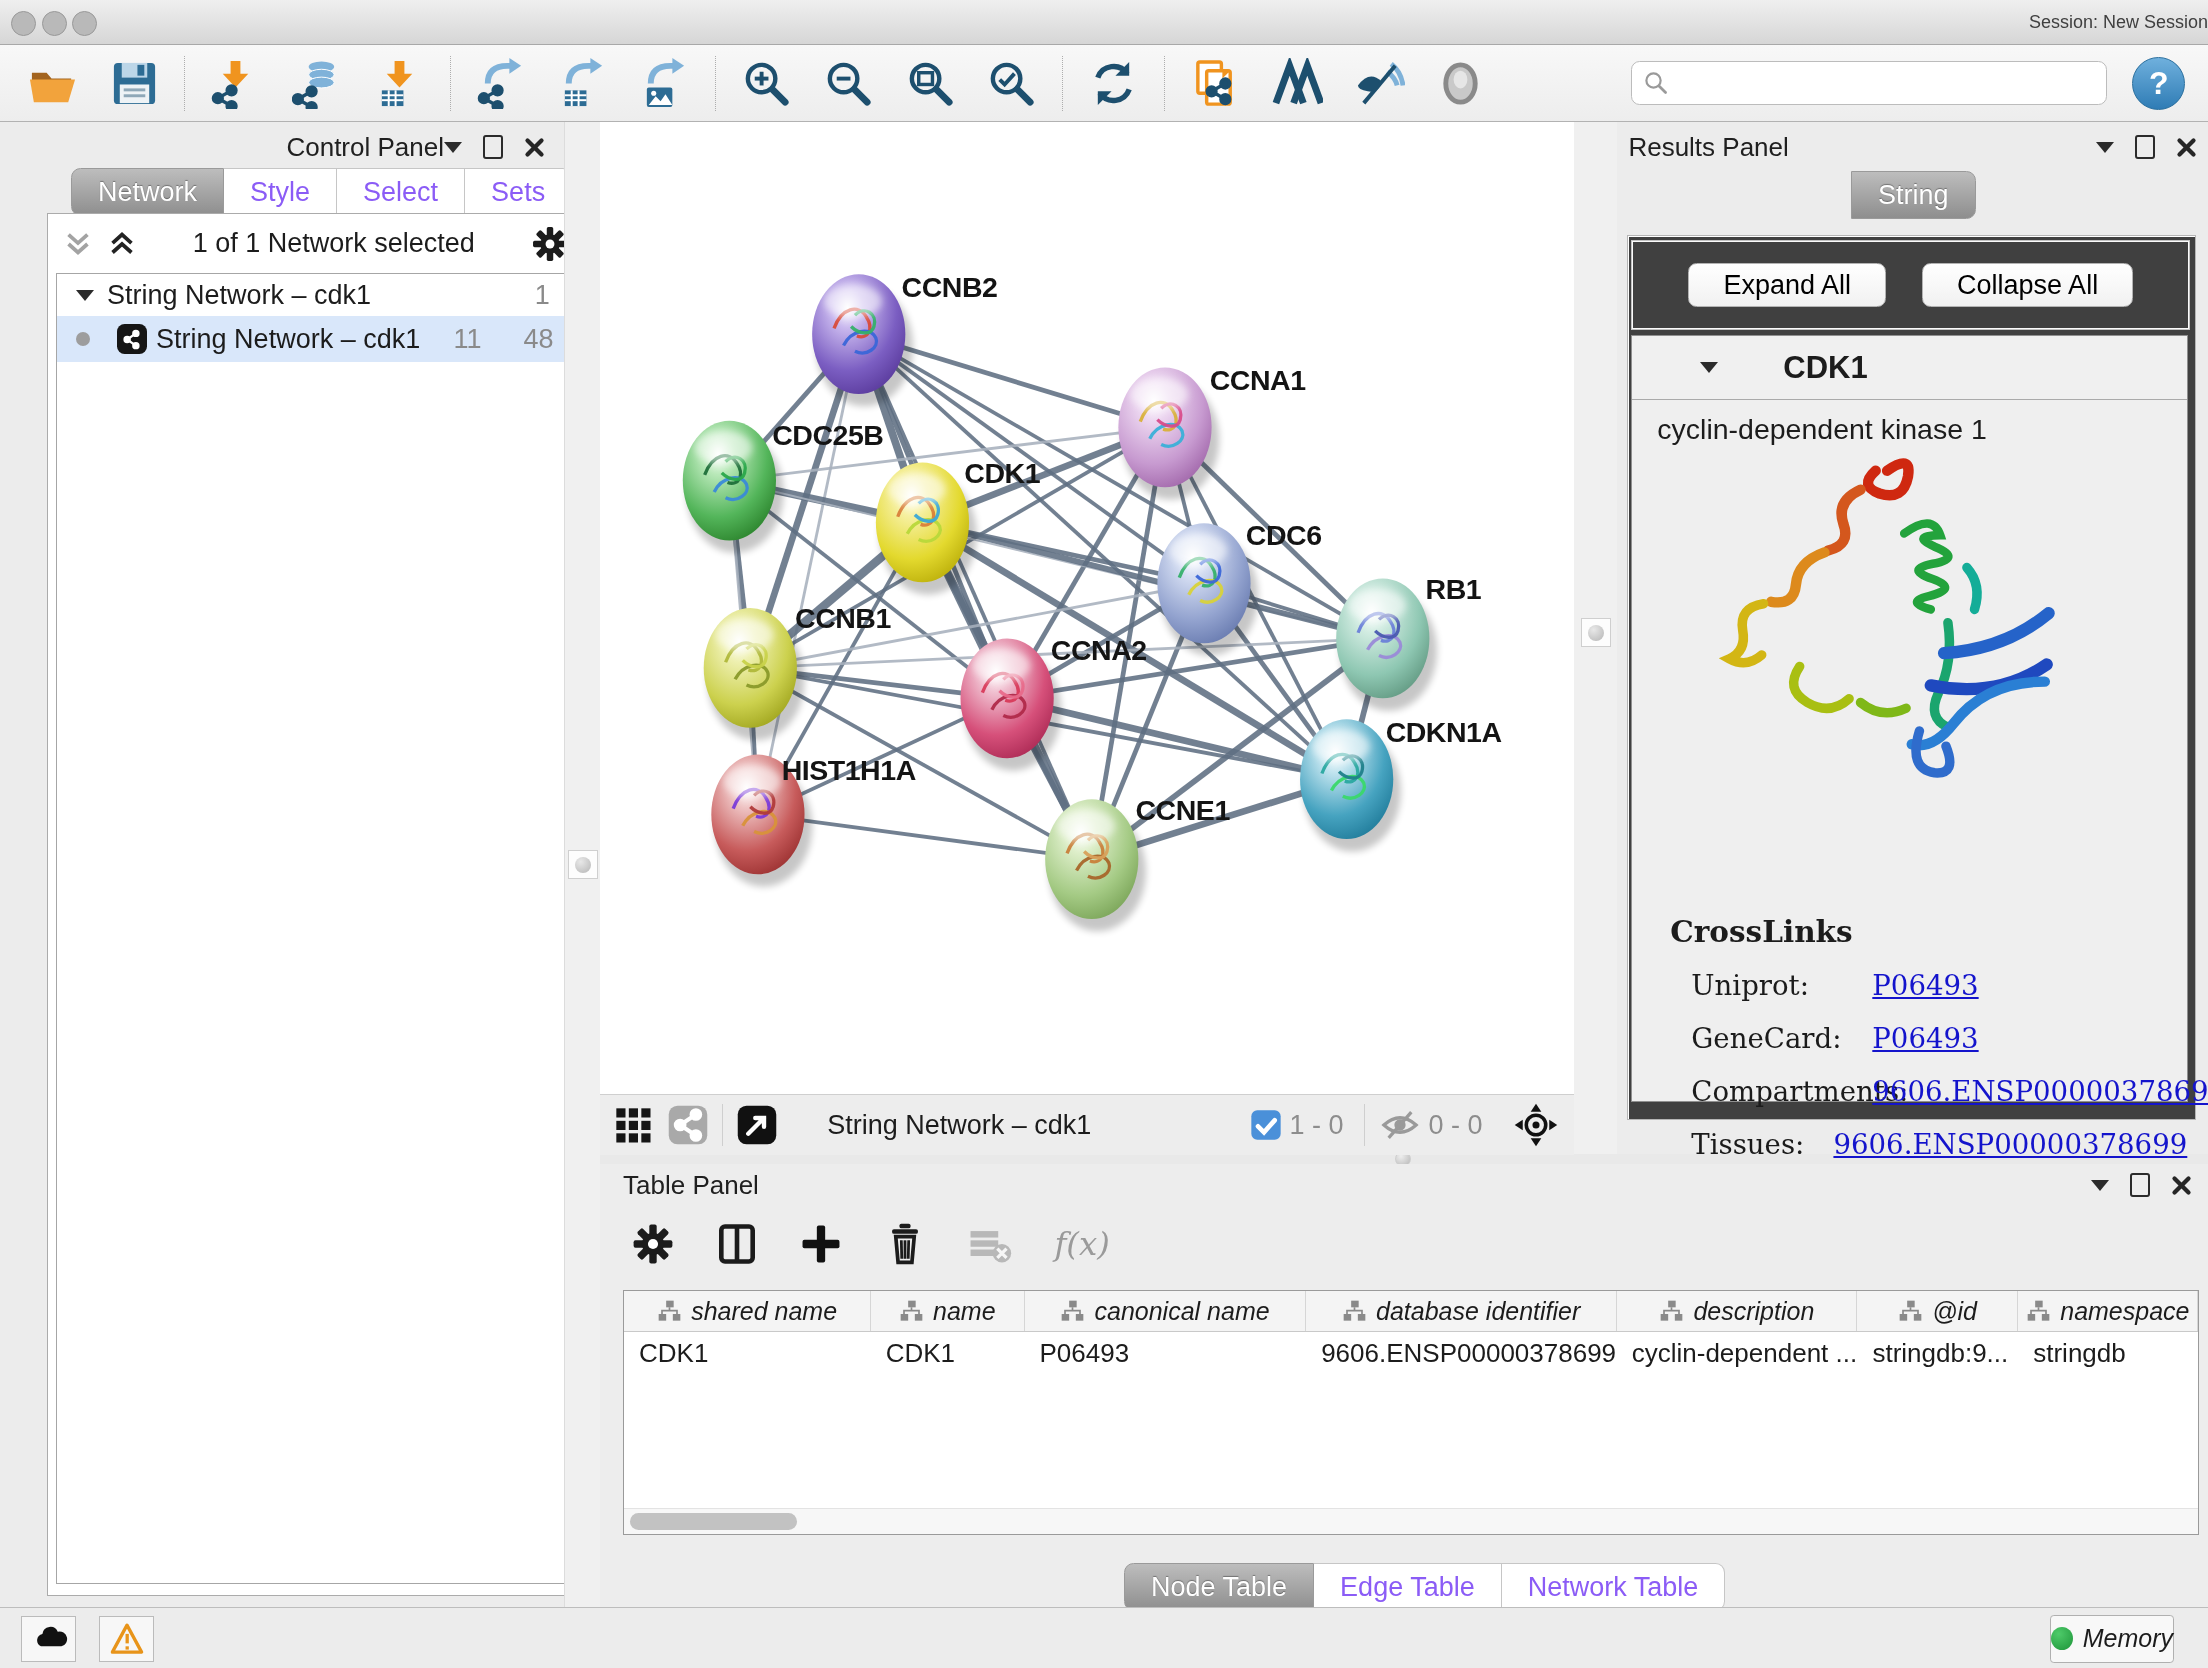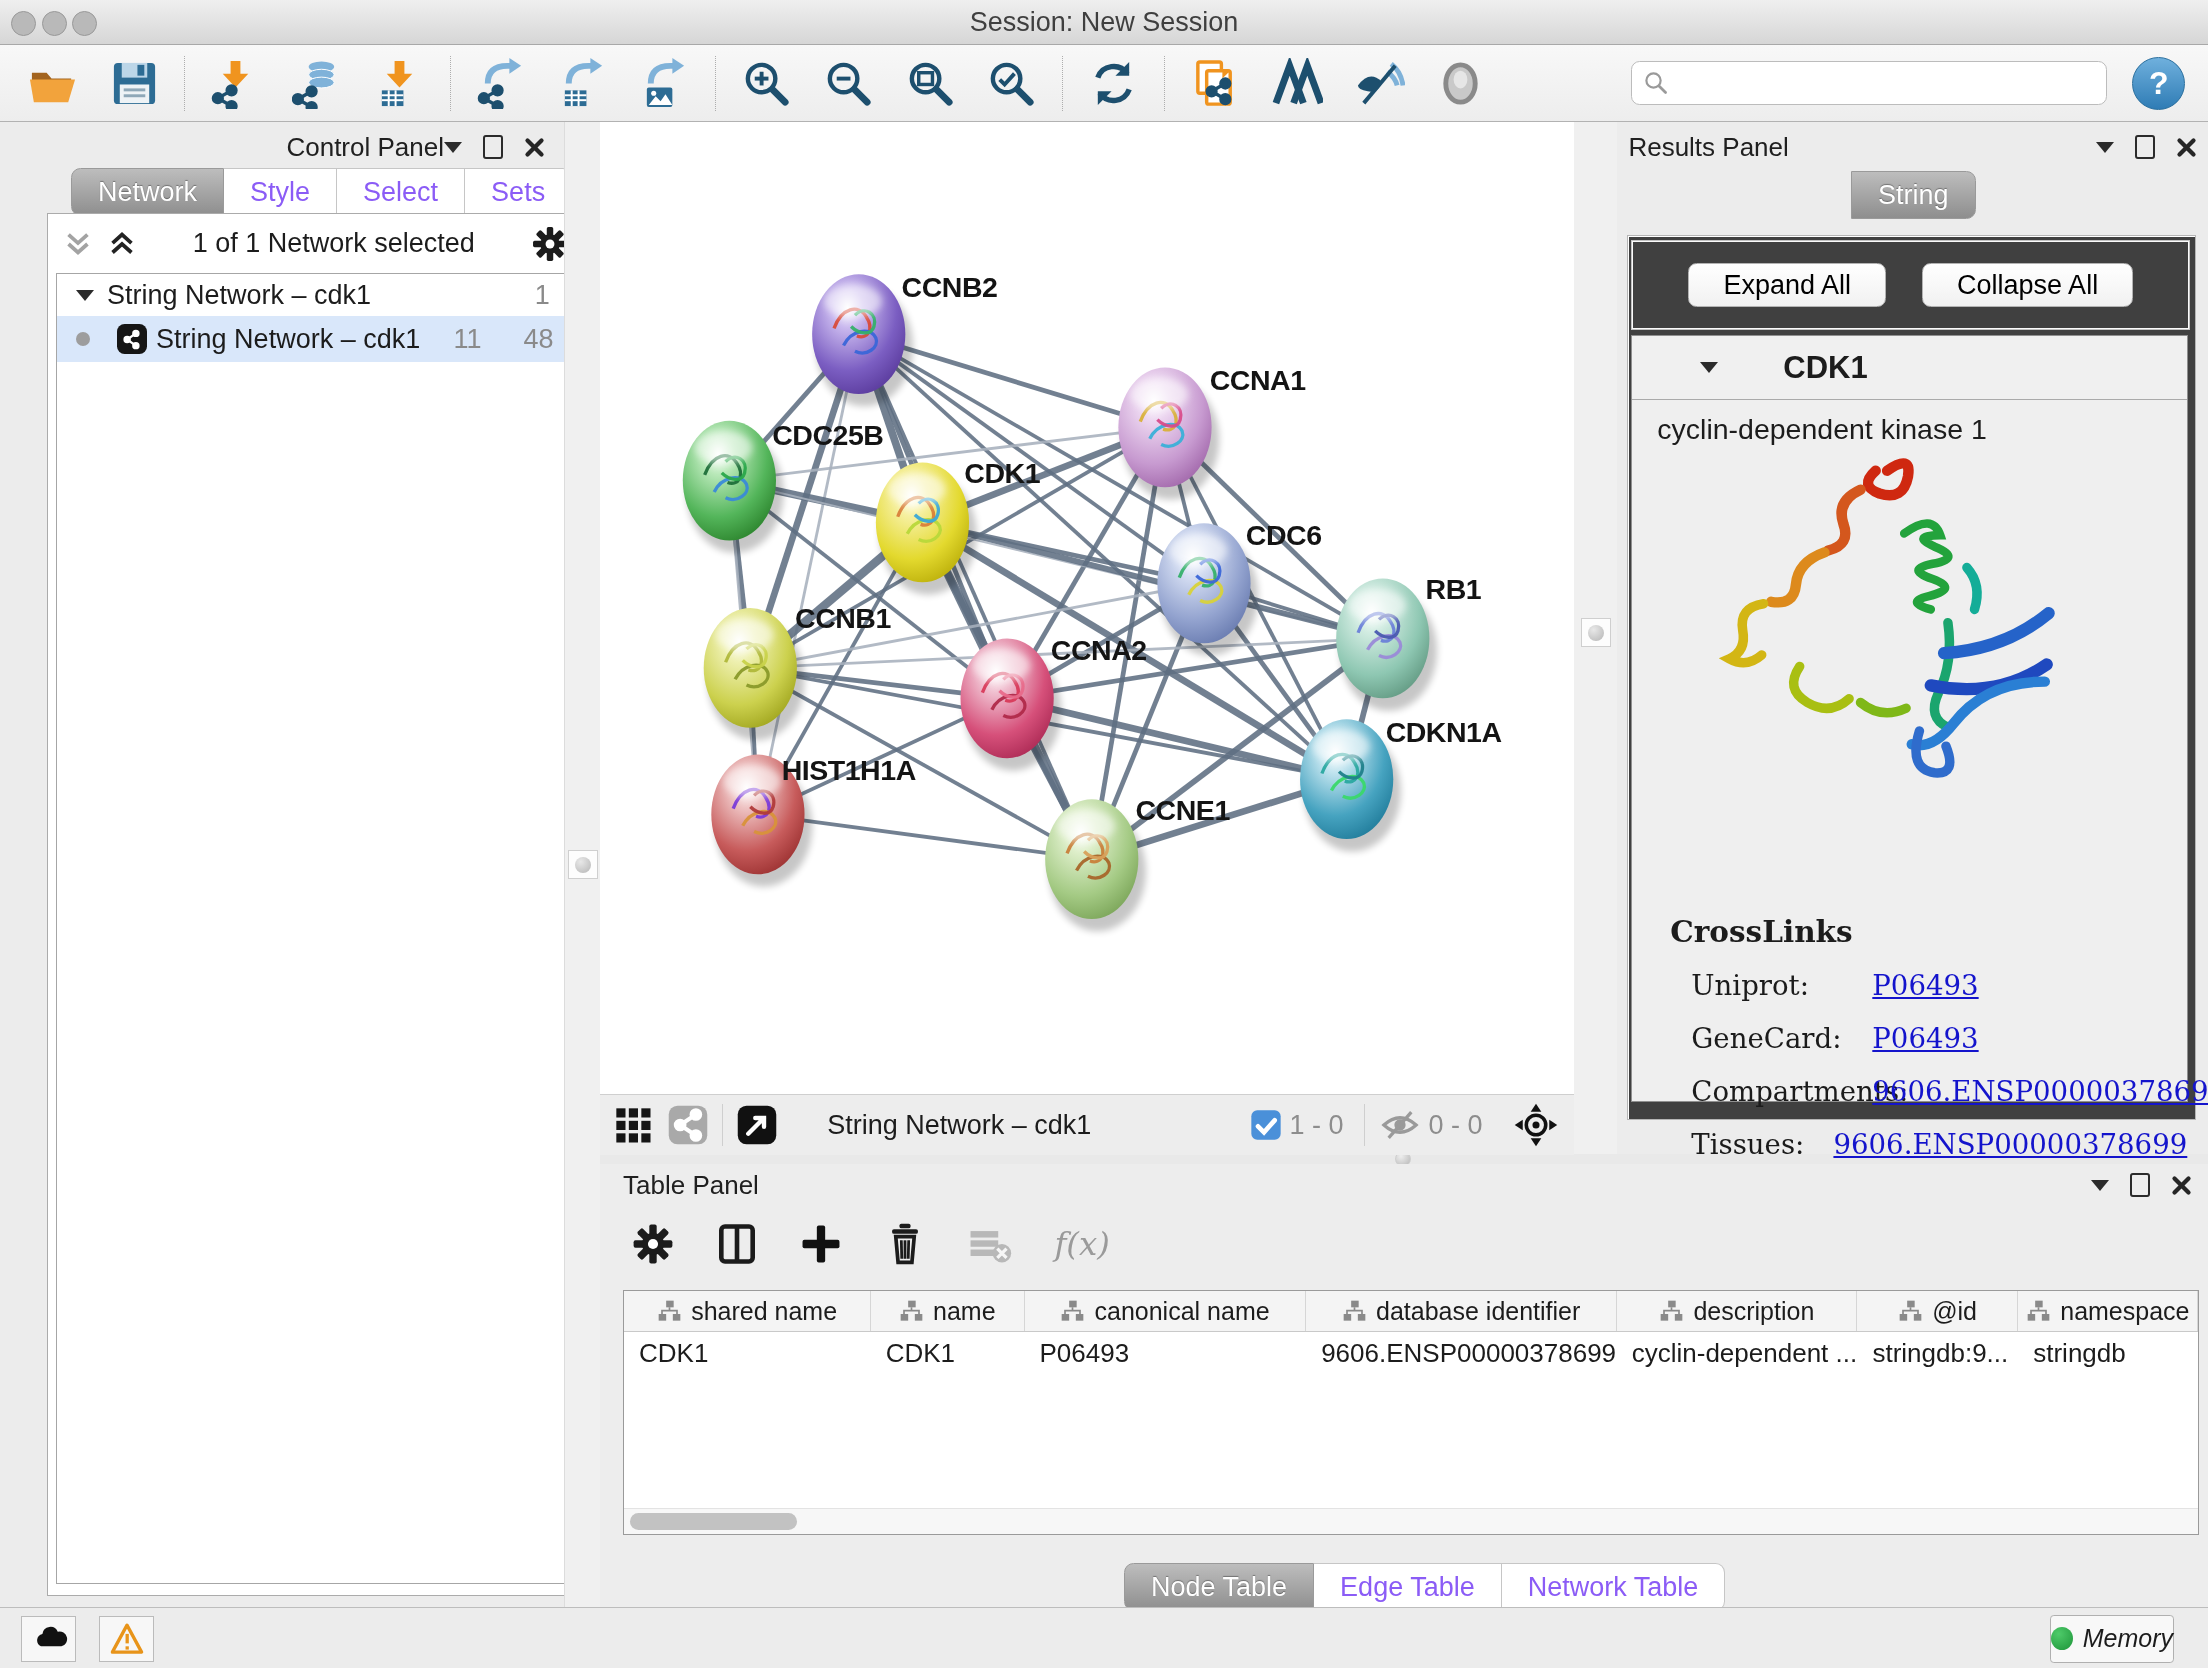--- a/index.html
+++ b/index.html
@@ -1,22 +1,22 @@
 <!DOCTYPE html>
 <html style="font-size:15px"><head>
 <meta charset="utf-8">
 <style>
   html,body{margin:0;padding:0;background:#dcdcdc;}
   #root{position:relative;width:2208px;height:1668px;background:#ececec;overflow:hidden;
         font-family:"Liberation Sans",sans-serif;color:#1c1c1c;}
   
   #titlebar{position:absolute;left:0;top:0;width:2208px;height:44px;
     background:linear-gradient(#efefef,#d6d6d6);border-bottom:1px solid #a8a8a8;}
-  #title{position:absolute;left:0;top:0;width:100%;text-align:center;line-height:44px;
-    font-size:27px;color:#3f3f3f;}
+  #title{position:absolute;left:0;top:0;width:100%;text-align:right;line-height:44px;
+    font-size:18px;color:#3f3f3f;}
   .tl{position:absolute;top:10.5px;width:23px;height:23px;border-radius:50%;
     background:#b9b9b9;border:1px solid #999;}
   
   #toolbar{position:absolute;left:0;top:45px;width:2208px;height:77px;
     background:linear-gradient(#f8f8f8,#ededed);border-bottom:1px solid #b2b2b2;
     display:flex;align-items:center;padding:0 11.4px;box-sizing:border-box;}
   .tbtn{width:59px;height:59px;margin:0 11.4px;display:flex;align-items:center;justify-content:center;flex:none;}
   .tbtn svg{width:51px;height:51px;}
   .tsep{width:0;height:55px;border-left:1.9px dotted #adadad;margin:0 9.5px;flex:none;}
   #toolbar-spacer{flex:1;}
@@ -95,21 +95,21 @@
   .cl-value{color:#1414cc;text-decoration:underline;}
   
   #table-panel{position:absolute;left:600px;top:1164px;width:1608px;height:443px;background:#ededed;}
   #tp-head{position:absolute;left:23px;top:5.7px;width:1569px;display:flex;justify-content:space-between;align-items:center;}
   #tp-toolbar{position:absolute;left:28.5px;top:46px;height:68px;display:flex;align-items:center;gap:36px;}
   #tp-toolbar svg{width:48px;height:48px;}
   #tp-table{position:absolute;left:23px;top:126px;width:1574px;height:243px;background:#fff;
     border:1.9px solid #9a9a9a;overflow:hidden;}
   #tp-header{display:flex;height:40px;background:#f4f4f4;border-bottom:1.9px solid #c9c9c9;}
   .th{display:flex;align-items:center;justify-content:center;gap:9.5px;font-size:25px;
-    border-right:1px solid #d6d6d6;box-sizing:border-box;overflow:hidden;white-space:nowrap;}
+    border-right:1px solid #d6d6d6;box-sizing:border-box;overflow:hidden;white-space:nowrap;font-style:italic;}
   #tp-row{display:flex;height:42px;align-items:center;}
   .td{font-size:26px;padding-left:15px;box-sizing:border-box;overflow:hidden;white-space:nowrap;}
   #tp-hscroll{position:absolute;left:0;bottom:0;width:100%;height:25px;background:#f7f7f7;border-top:1px solid #e3e3e3;}
   #tp-thumb{position:absolute;left:5.7px;top:3.8px;width:167px;height:17px;border-radius:8.6px;background:#c2c2c2;}
   #tp-tabs{position:absolute;left:524px;top:399px;}
   
   #statusbar{position:absolute;left:0;top:1607px;width:2208px;height:61px;background:#ececec;border-top:1px solid #bdbdbd;font-style:italic;}
   .sb-btn{position:absolute;top:7.6px;width:53px;height:44px;background:#f7f7f7;border:1px solid #bbb;
     display:flex;align-items:center;justify-content:center;}
   #memory-btn{position:absolute;left:2050px;top:6.7px;width:122px;height:46px;background:#f8f8f8;

